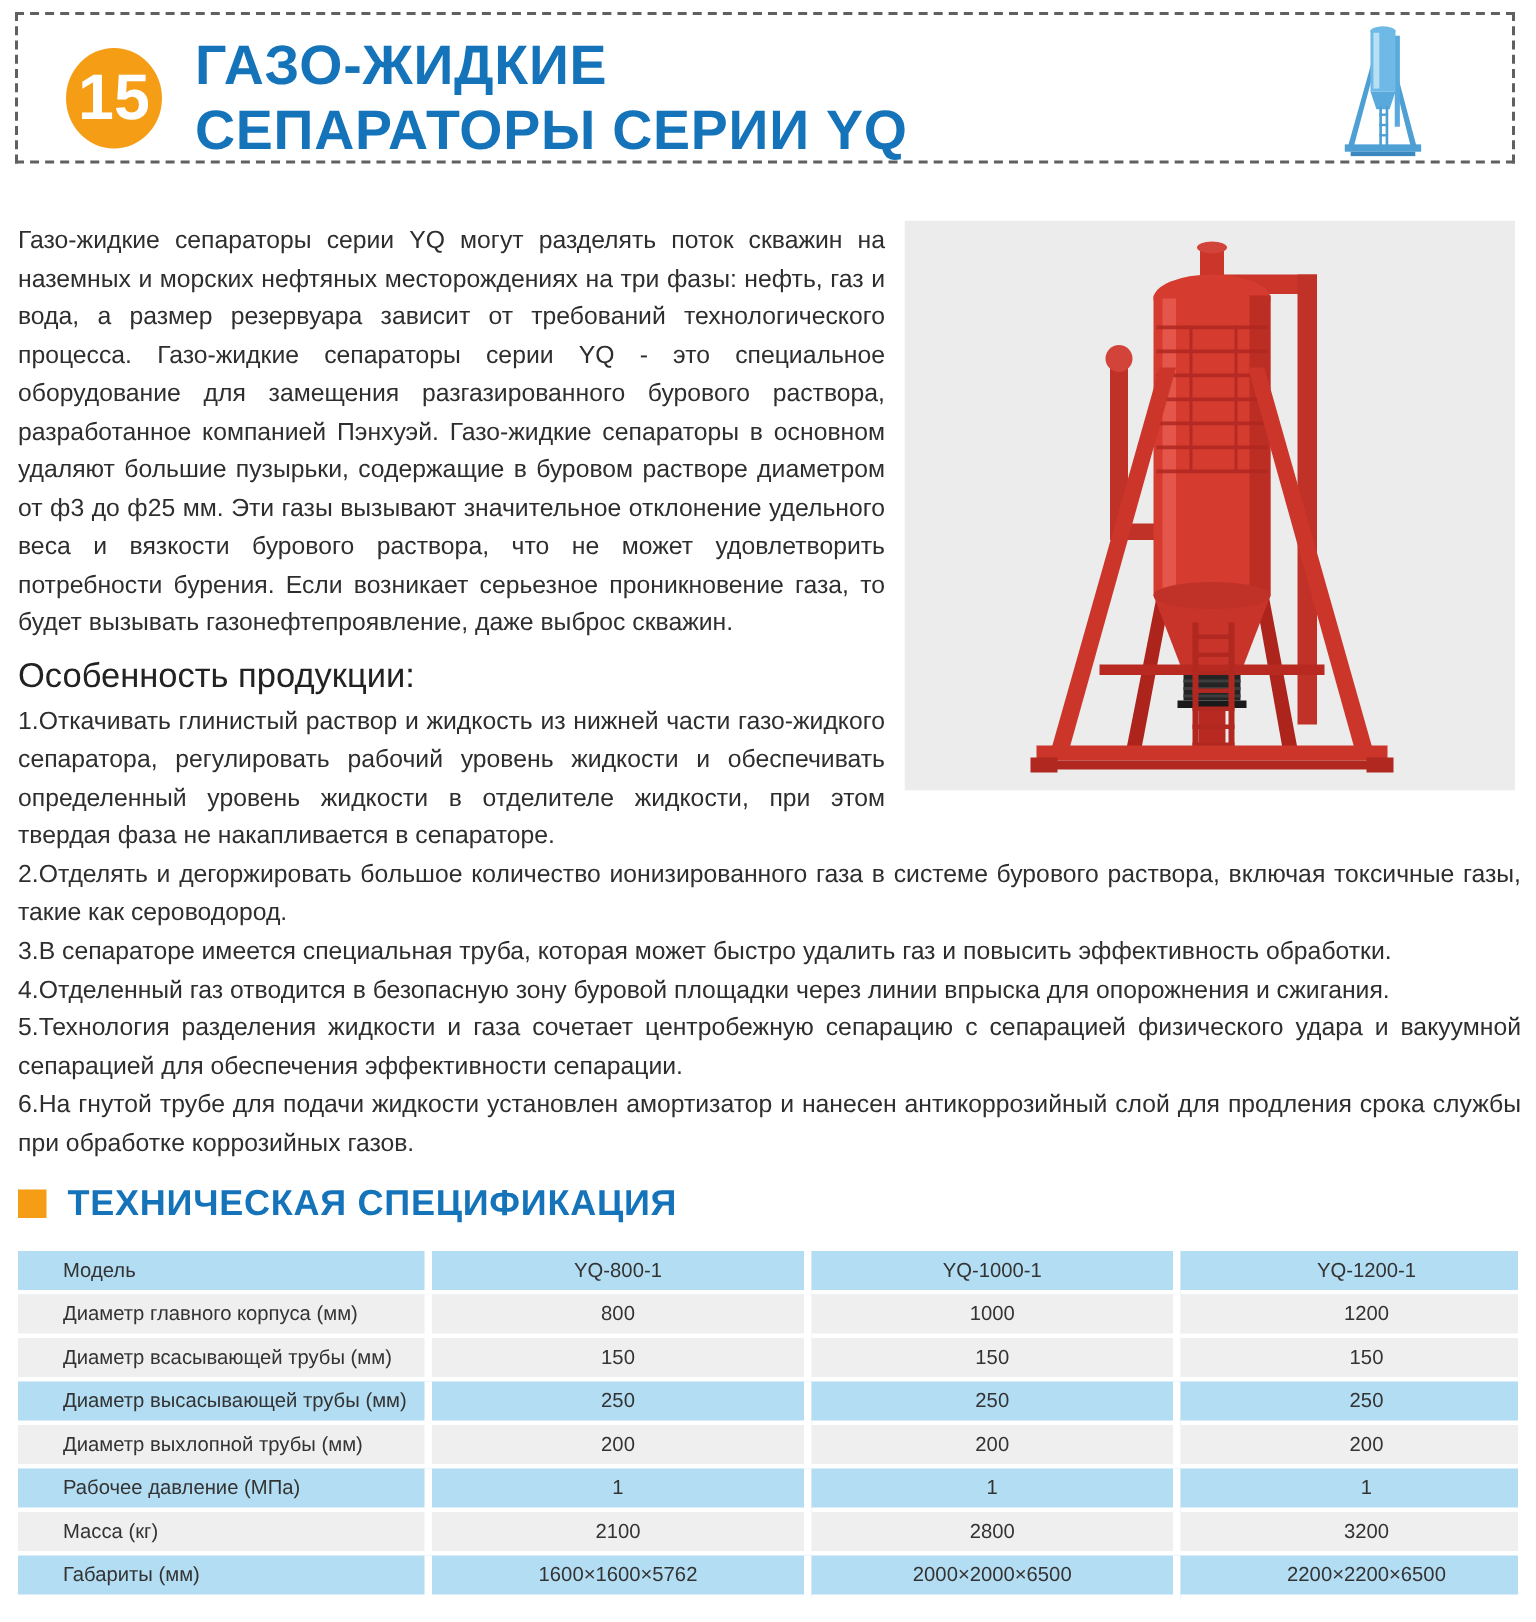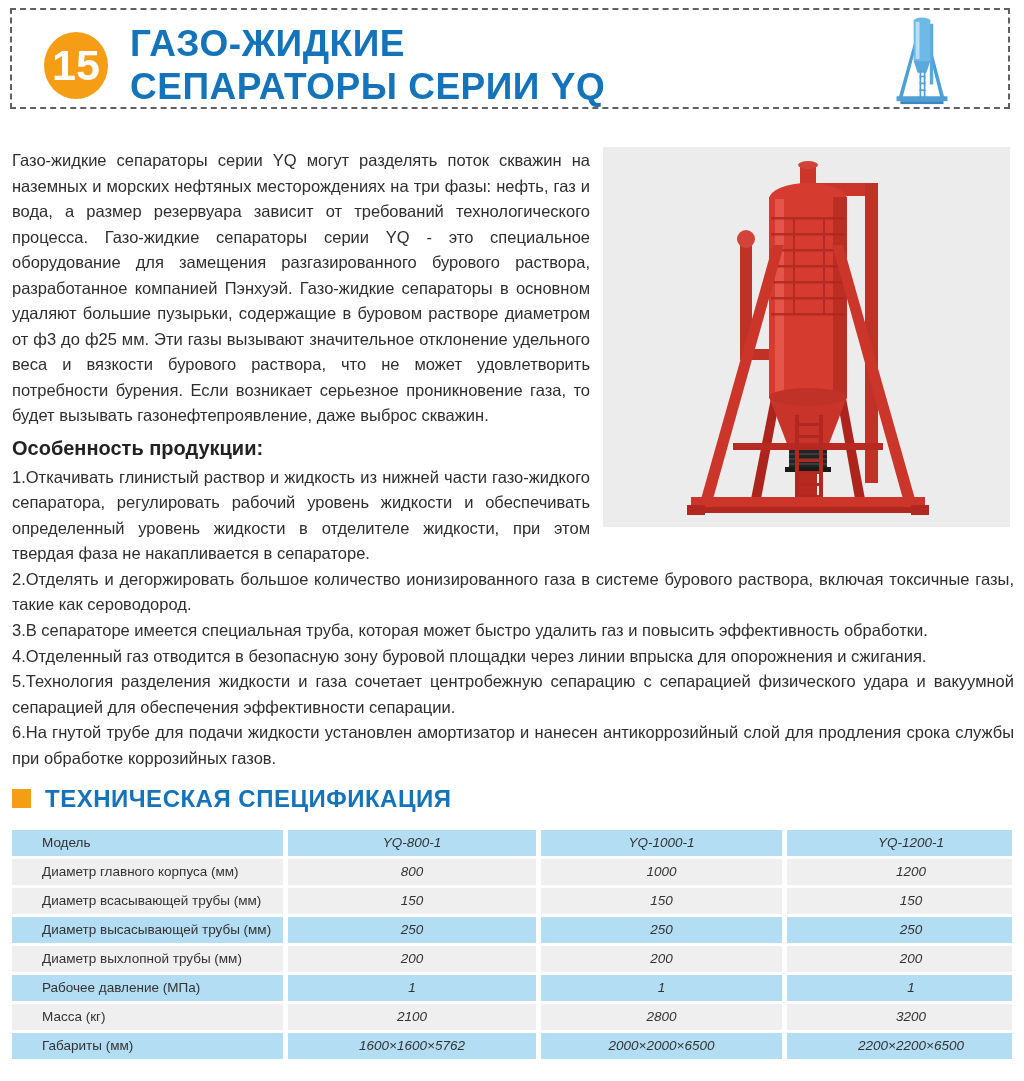--- a/index.html
+++ b/index.html
@@ -22,42 +22,42 @@
   .title {
     position:absolute; left:118px; top:12px;
     color:#1473b9; font-weight:bold; font-size:37px; line-height:43px; letter-spacing:0.5px;
   }
   .thumb { position:absolute; right:52px; top:4px; width:70px; height:94px; }
 
   
   .content { position:absolute; top:148px; left:12px; width:1002px; color:#2e2e2e; }
   .product-box { position:absolute; top:-1px; right:4px; width:407px; height:380px; }
   .intro { width:578px; margin:0; font-size:16.5px; line-height:25.5px; text-align:justify; }
-  .features-heading { width:578px; margin:8px 0 5px 0; font-size:20px; font-weight:bold; color:#222222; }
+  .features-heading { width:578px; margin:8px 0 5px 0; font-size:23px; font-weight:normal; color:#222222; }
   .feature { margin:0; font-size:16.5px; line-height:25.6px; text-align:justify; }
   .feature.narrow { width:578px; }
 
   
   .spec-heading { display:flex; align-items:center; gap:14px; margin:13px 0 0 0; }
   .spec-square { width:19px; height:19px; background:#f49d15; flex:0 0 auto; }
   .spec-title { font-size:24px; font-weight:bold; color:#1473b9; letter-spacing:0.5px; }
 
   .spec-table {
     margin-top:17px; width:1000px; border-collapse:separate; border-spacing:0; table-layout:fixed;
   }
   .spec-table td {
     height:24px; font-size:13.5px; color:#333333; vertical-align:middle;
     border-bottom:3px solid #ffffff; border-right:5px solid #ffffff;
     overflow:hidden; white-space:nowrap;
   }
   .spec-table tr td:last-child { border-right:0;padding-left:24px; }
   .spec-table tr.row-blue td { background:#b3ddf3; }
   .spec-table tr.row-gray td { background:#efefef; }
   .spec-table td.label { text-align:left; padding-left:30px;margin-top:44px; }
-  .spec-table td.value { text-align:center;font-style:italic; }
+  .spec-table td.value { text-align:center; }
 </style>
 </head>
 <body>
 
 <div class="page">
 
   <div class="header-box">
     <div class="badge">
       <span>15</span>
     </div>

